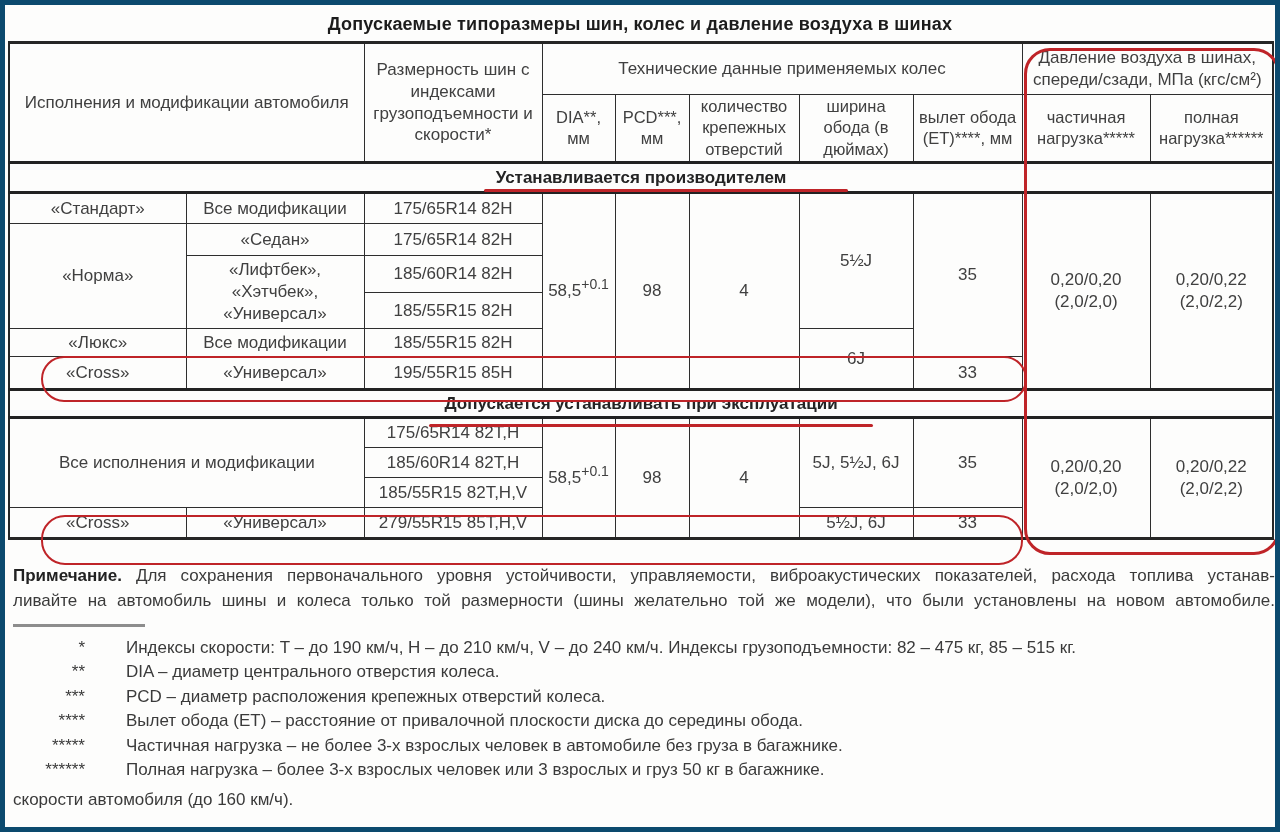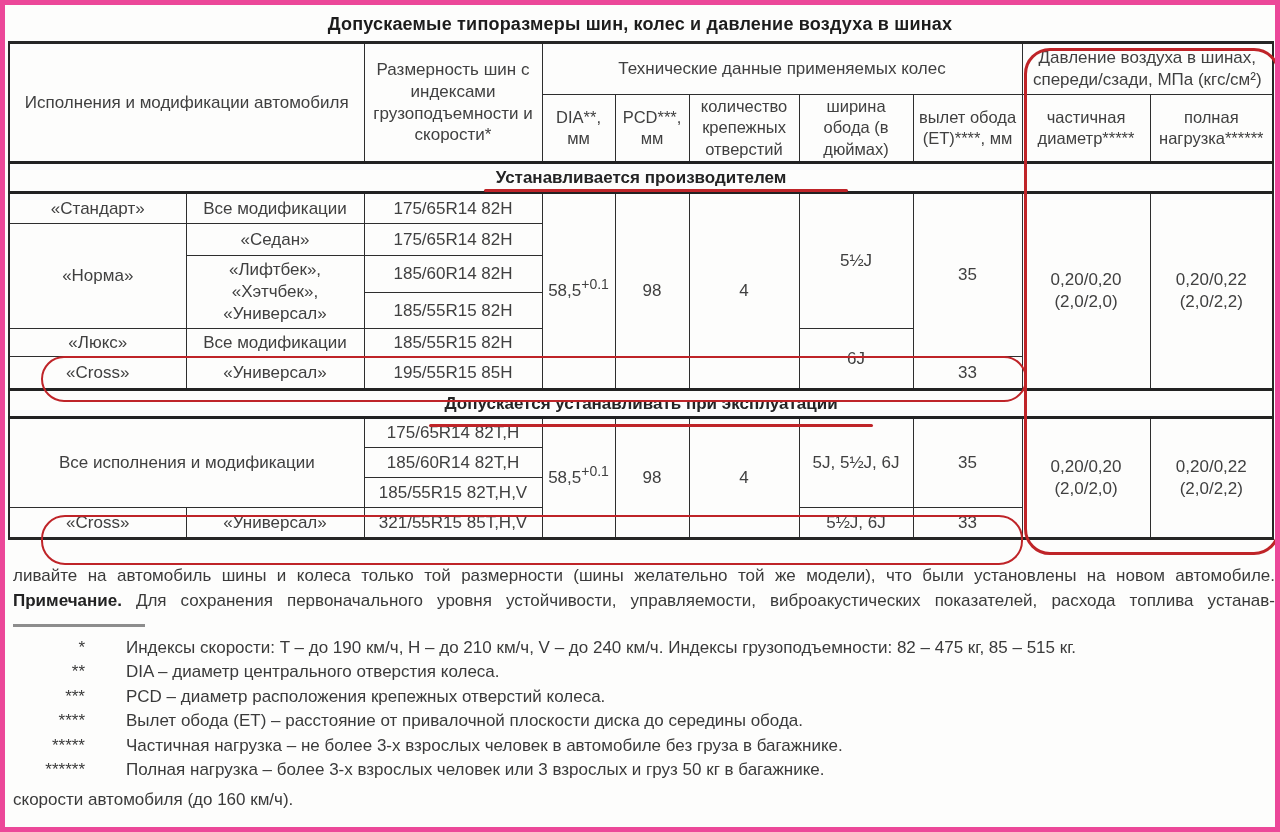--- a/index.html
+++ b/index.html
@@ -1,18 +1,18 @@
 <!DOCTYPE html>
 <html><head>
 <meta charset="utf-8">
 <style>
   html,body { margin:0; padding:0; background:#e8e8e8; }
   .page {
     position:relative; width:1280px; height:832px; box-sizing:border-box;
-    background:#fdfdfc; border:5px solid #ec4899; overflow:hidden;
+    background:#fdfdfc; border:5px solid #0c4a6e; overflow:hidden;
     font-family:"Liberation Sans", sans-serif; color:#3d3d3d;
   }
   .doc-title {
     position:absolute; left:0; top:9px; width:1270px; text-align:center;
     font-size:18px; font-weight:bold; color:#1c1c1c; letter-spacing:0.2px;
   }
   table.tire {
     position:absolute; left:3px; top:36px; width:1264px;
     border-collapse:collapse; table-layout:fixed;
     border:2.5px solid #262626;
@@ -77,21 +77,21 @@
       <td rowspan="2">Размерность шин с индексами грузоподъемности и скорости*</td>
       <td colspan="5">Технические данные применяемых колес</td>
       <td colspan="2">Давление воздуха в шинах, спереди/сзади, МПа (кгс/см²)</td>
     </tr>
     <tr class="h2" style="height:68px">
       <td>DIA**, мм</td>
       <td>PCD***, мм</td>
       <td>количество крепежных отверстий</td>
       <td>ширина обода (в дюймах)</td>
       <td>вылет обода (ET)****, мм</td>
-      <td>частичная диаметр*****</td>
+      <td>частичная нагрузка*****</td>
       <td>полная нагрузка******</td>
     </tr>
 
     <tr class="sec" style="height:30px">
       <td colspan="10">
         <span class="sec-title">Устанавливается производителем</span>
       </td>
     </tr>
     <tr style="height:31px">
       <td>«Стандарт»</td>
@@ -148,33 +148,33 @@
     </tr>
     <tr style="height:30px">
       <td>185/60R14 82T,H</td>
     </tr>
     <tr style="height:30px">
       <td>185/55R15 82T,H,V</td>
     </tr>
     <tr style="height:31px">
       <td>«Cross»</td>
       <td>«Универсал»</td>
-      <td>321/55R15 85T,H,V</td>
+      <td>279/55R15 85T,H,V</td>
       <td>5½J, 6J</td>
       <td>33</td>
     </tr>
   </tbody>
     </table>
 
   <div class="notes">
-    <div class="note-line">ливайте на автомобиль шины и колеса только той размерности (шины желательно той же модели), что были установлены на новом автомобиле.</div>
     <div class="note-line">
       <span class="note-label">Примечание.</span>
       <span>Для сохранения первоначального уровня устойчивости, управляемости, виброакустических показателей, расхода топлива устанав-</span>
     </div>
+    <div class="note-line">ливайте на автомобиль шины и колеса только той размерности (шины желательно той же модели), что были установлены на новом автомобиле.</div>
 
     <div class="divider"></div>
 
     <div class="footnote">
       <span class="fn-marker">*</span>
       <span class="fn-text">Индексы скорости: T – до 190 км/ч, H – до 210 км/ч, V – до 240 км/ч. Индексы грузоподъемности: 82 – 475 кг, 85 – 515 кг.</span>
     </div>
     <div class="footnote">
       <span class="fn-marker">**</span>
       <span class="fn-text">DIA – диаметр центрального отверстия колеса.</span>

